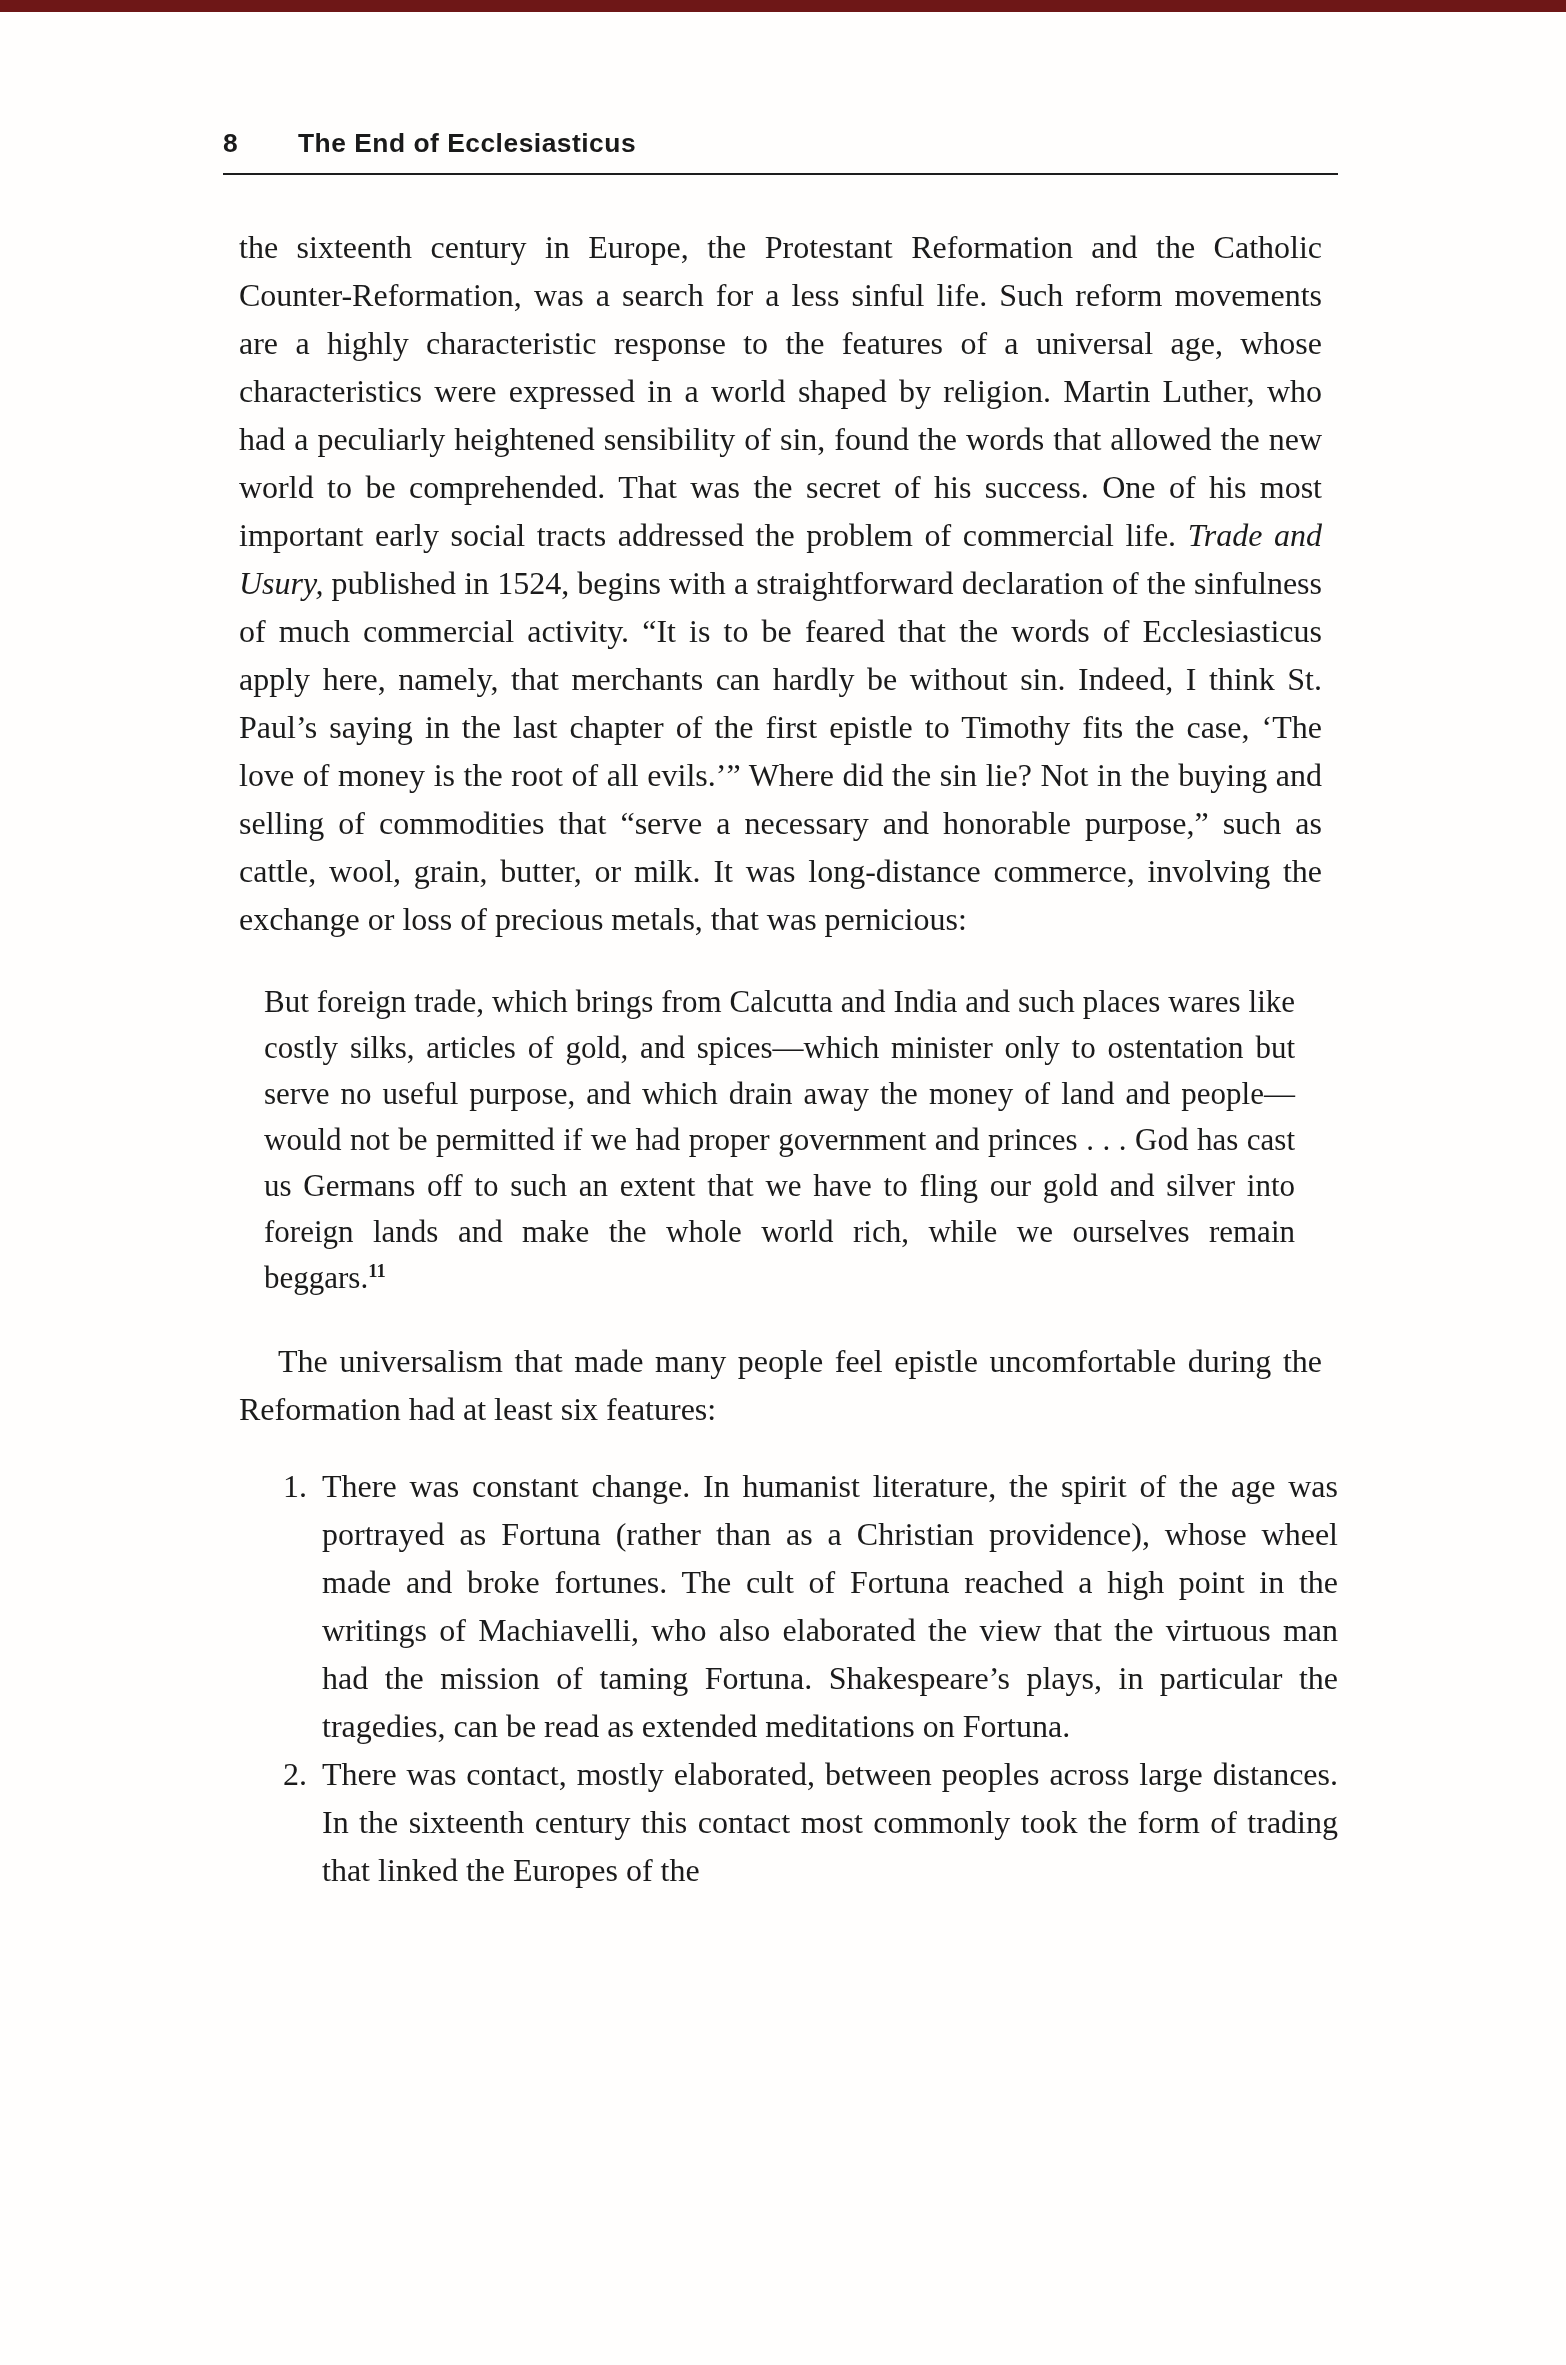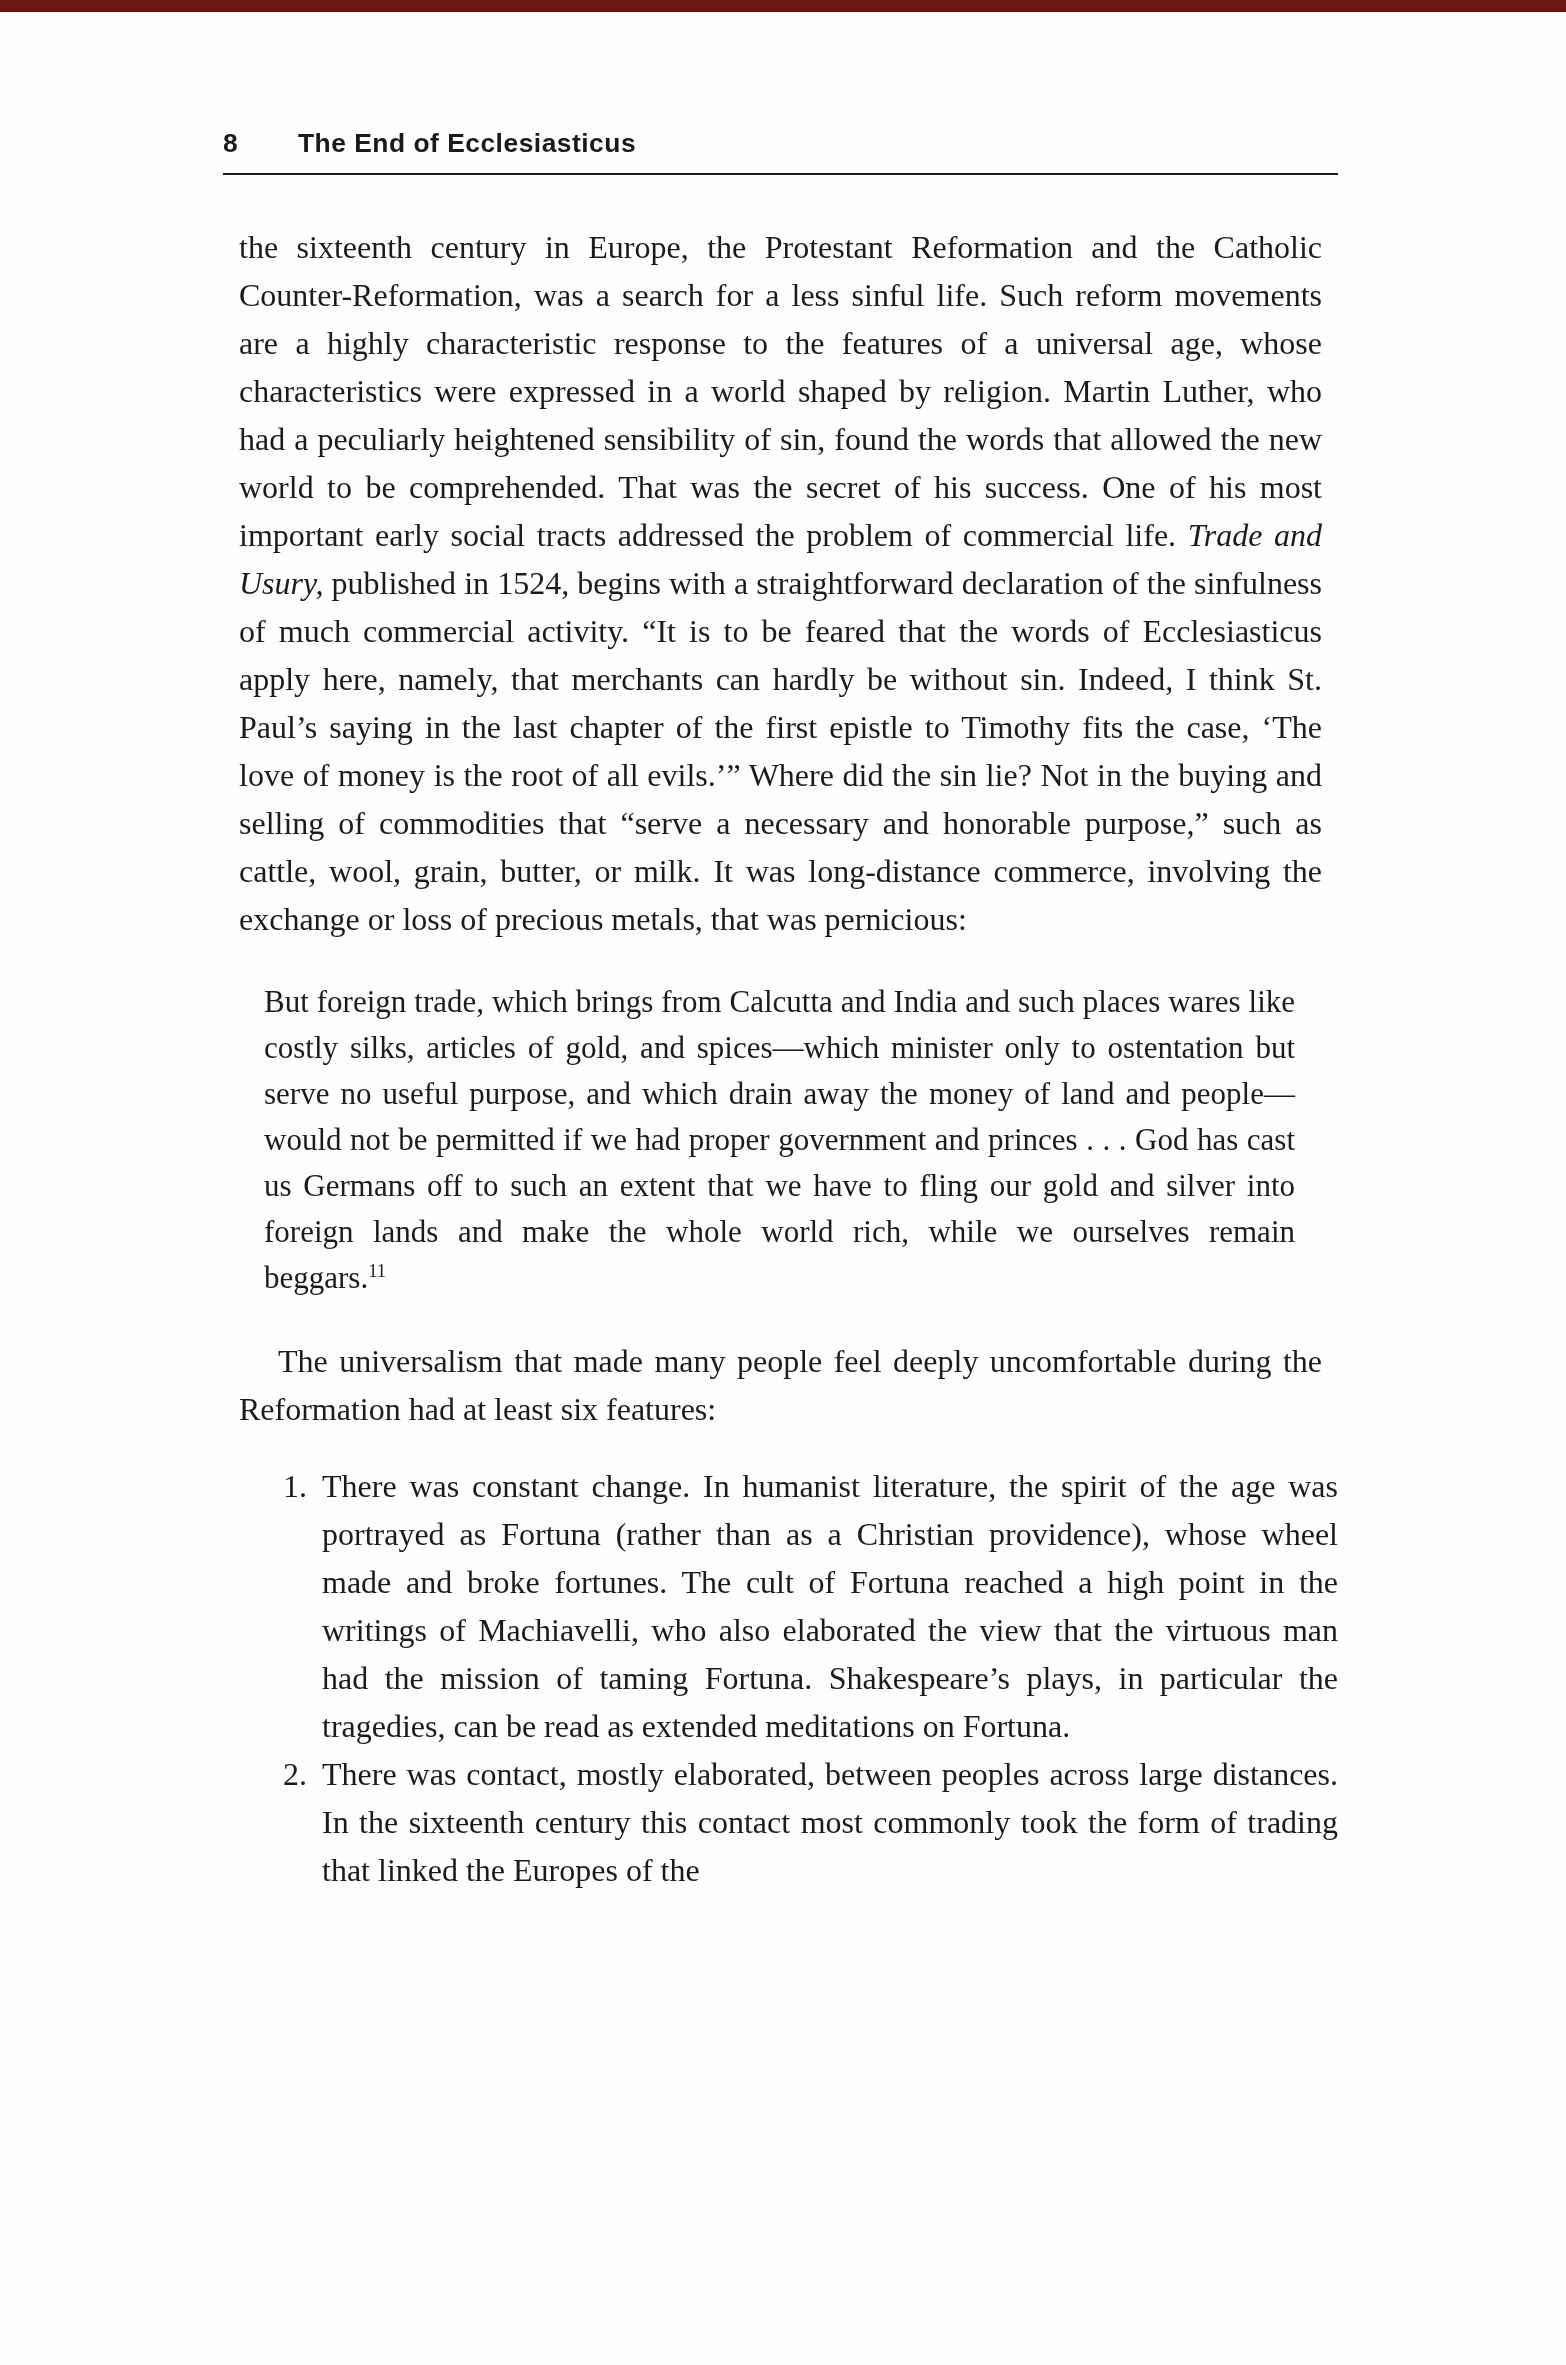--- a/index.html
+++ b/index.html
@@ -68,20 +68,21 @@
     margin: 36px 43px 36px 41px;
     padding: 0;
     font-size: 31px;
     line-height: 46px;
     text-align: justify;
   }
   sup.footnote {
     font-size: 60%;
     line-height: 0;
     vertical-align: super;
+    font-weight: bold;
   }
   ol.features {
     list-style: none;
     margin: 29px 0 0 0;
     padding: 0 0 0 60px;
   }
   ol.features li {
     display: flex;
     align-items: flex-start;
   }
@@ -109,21 +110,21 @@
     </header>
 
     <hr class="header-rule">
 
     <main class="body-text">
 
       <p class="para"><span>the sixteenth century in Europe, the Protestant Reformation and the Catholic Counter-Reformation, was a search for a less sinful life. Such reform movements are a highly characteristic response to the features of a universal age, whose characteristics were expressed in a world shaped by religion. Martin Luther, who had a peculiarly heightened sensibility of sin, found the words that allowed the new world to be comprehended. That was the secret of his success. One of his most important early social tracts addressed the problem of commercial life. </span><em>Trade and Usury,</em><span> published in 1524, begins with a straightforward declaration of the sinfulness of much commercial activity. “It is to be feared that the words of Ecclesiasticus apply here, namely, that merchants can hardly be without sin. Indeed, I think St. Paul’s saying in the last chapter of the first epistle to Timothy fits the case, ‘The love of money is the root of all evils.’” Where did the sin lie? Not in the buying and selling of commodities that “serve a necessary and honorable purpose,” such as cattle, wool, grain, butter, or milk. It was long-distance commerce, involving the exchange or loss of precious metals, that was pernicious:</span></p>
 
       <blockquote class="quote"><span>But foreign trade, which brings from Calcutta and India and such places wares like costly silks, articles of gold, and spices—which minister only to ostentation but serve no useful purpose, and which drain away the money of land and people—would not be permitted if we had proper government and princes . . . God has cast us Germans off to such an extent that we have to fling our gold and silver into foreign lands and make the whole world rich, while we ourselves remain beggars.</span><sup class="footnote">11</sup></blockquote>
 
-      <p class="para indent-first">The universalism that made many people feel deeply uncomfortable during the Reformation had at least six features:</p>
+      <p class="para indent-first">The universalism that made many people feel epistle uncomfortable during the Reformation had at least six features:</p>
 
       <ol class="features">
         <li>
           <span class="num">1.</span>
           <div class="item-text">There was constant change. In humanist literature, the spirit of the age was portrayed as Fortuna (rather than as a Christian providence), whose wheel made and broke fortunes. The cult of Fortuna reached a high point in the writings of Machiavelli, who also elaborated the view that the virtuous man had the mission of taming Fortuna. Shakespeare’s plays, in particular the tragedies, can be read as extended meditations on Fortuna.</div>
         </li>
         <li>
           <span class="num">2.</span>
           <div class="item-text">There was contact, mostly elaborated, between peoples across large distances. In the sixteenth century this contact most commonly took the form of trading that linked the Europes of the</div>
         </li>

